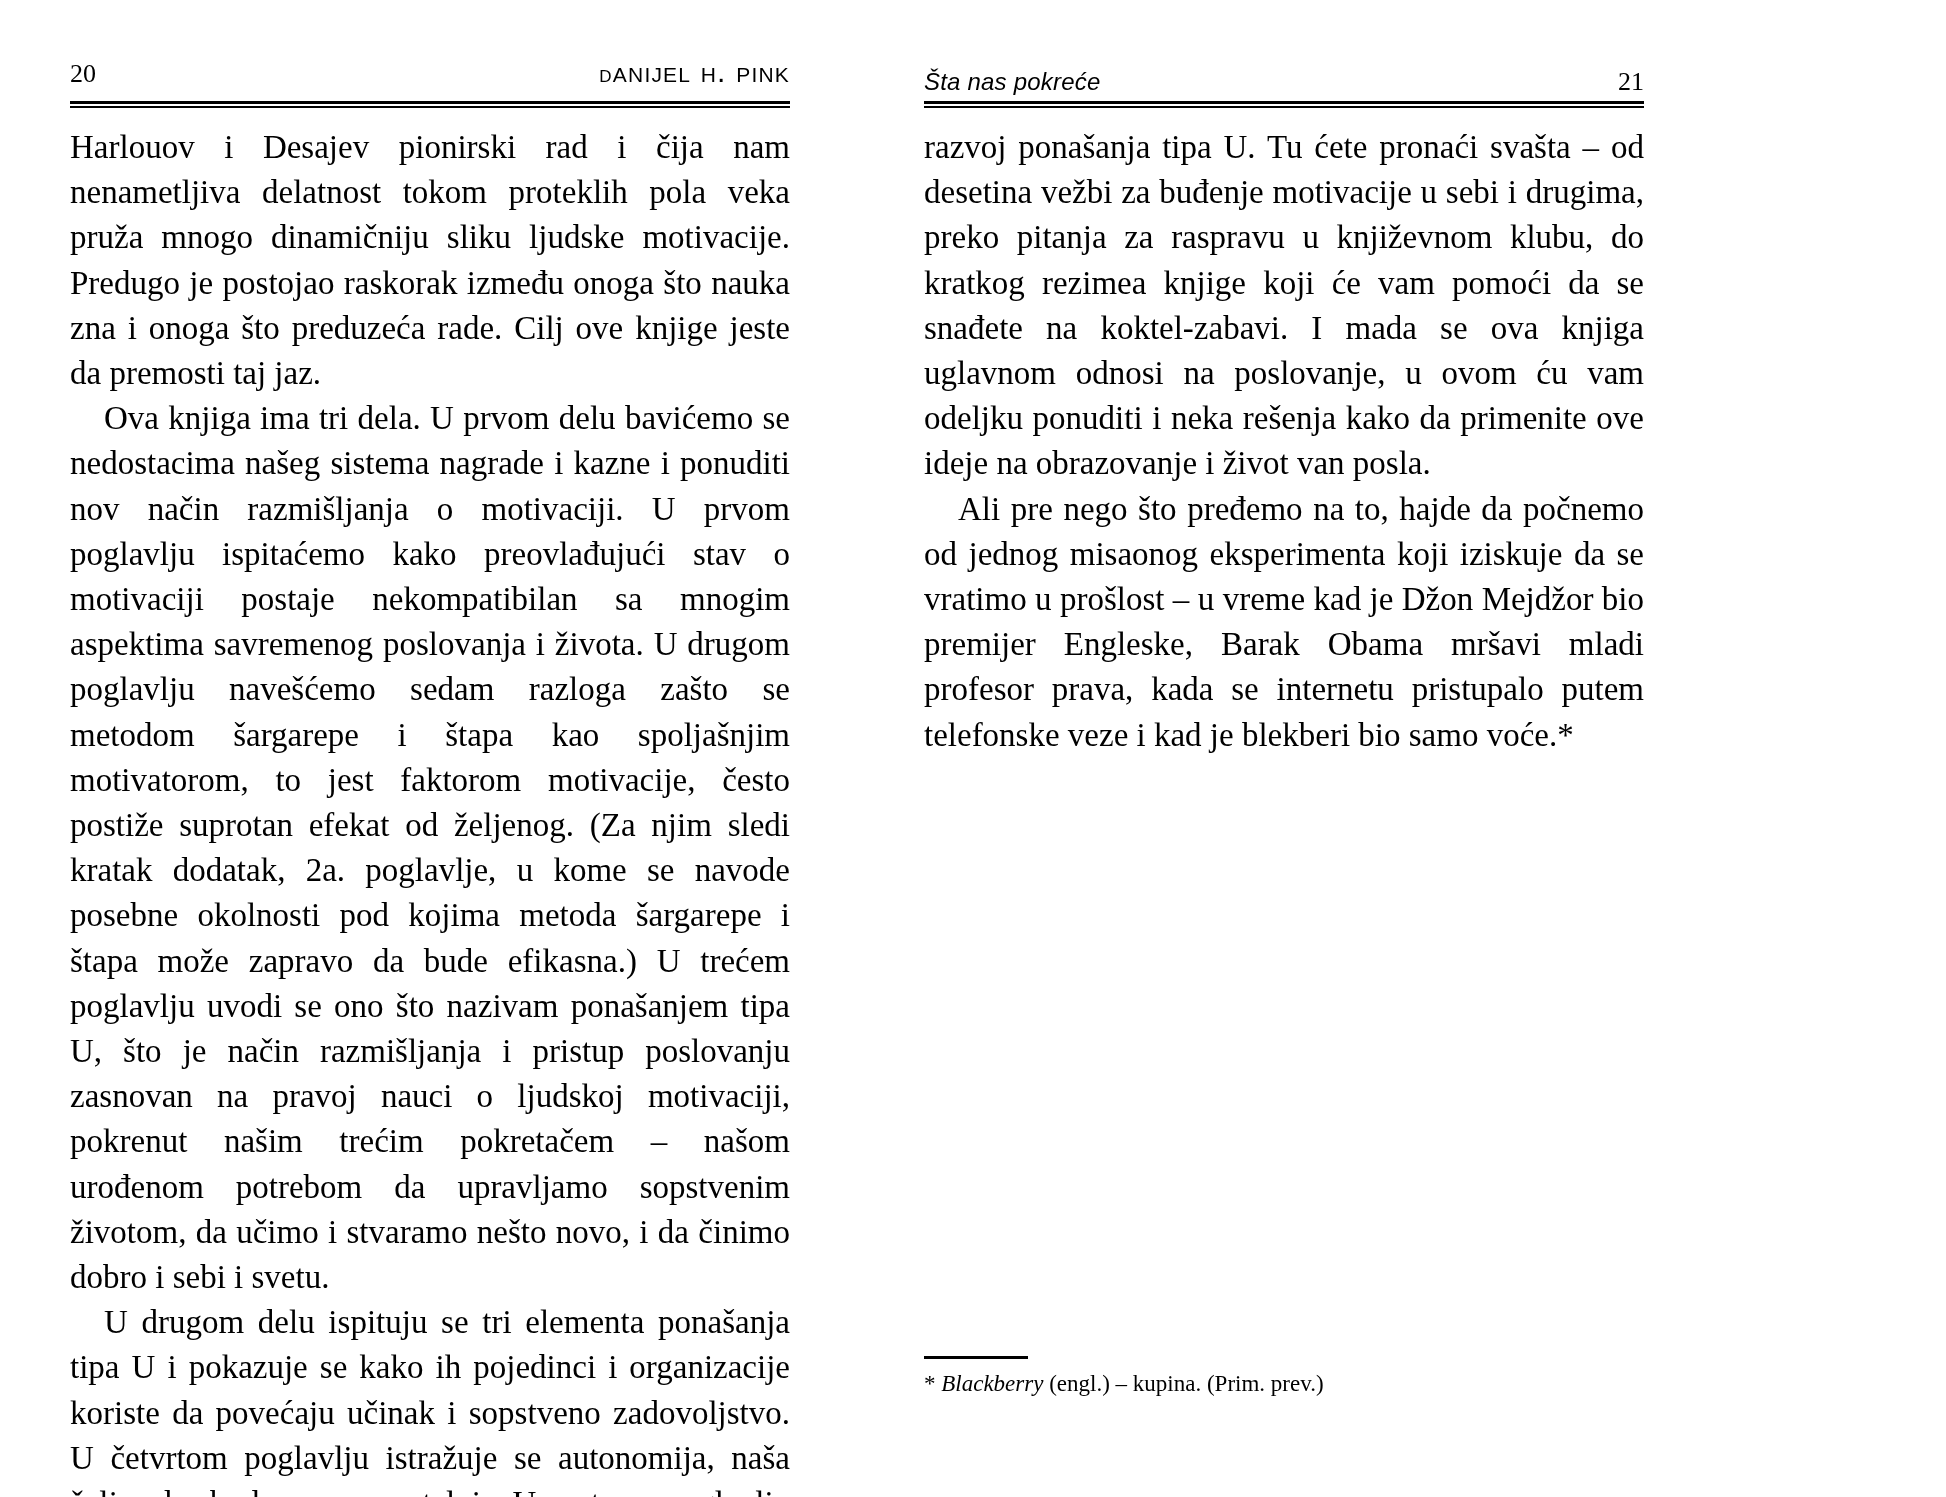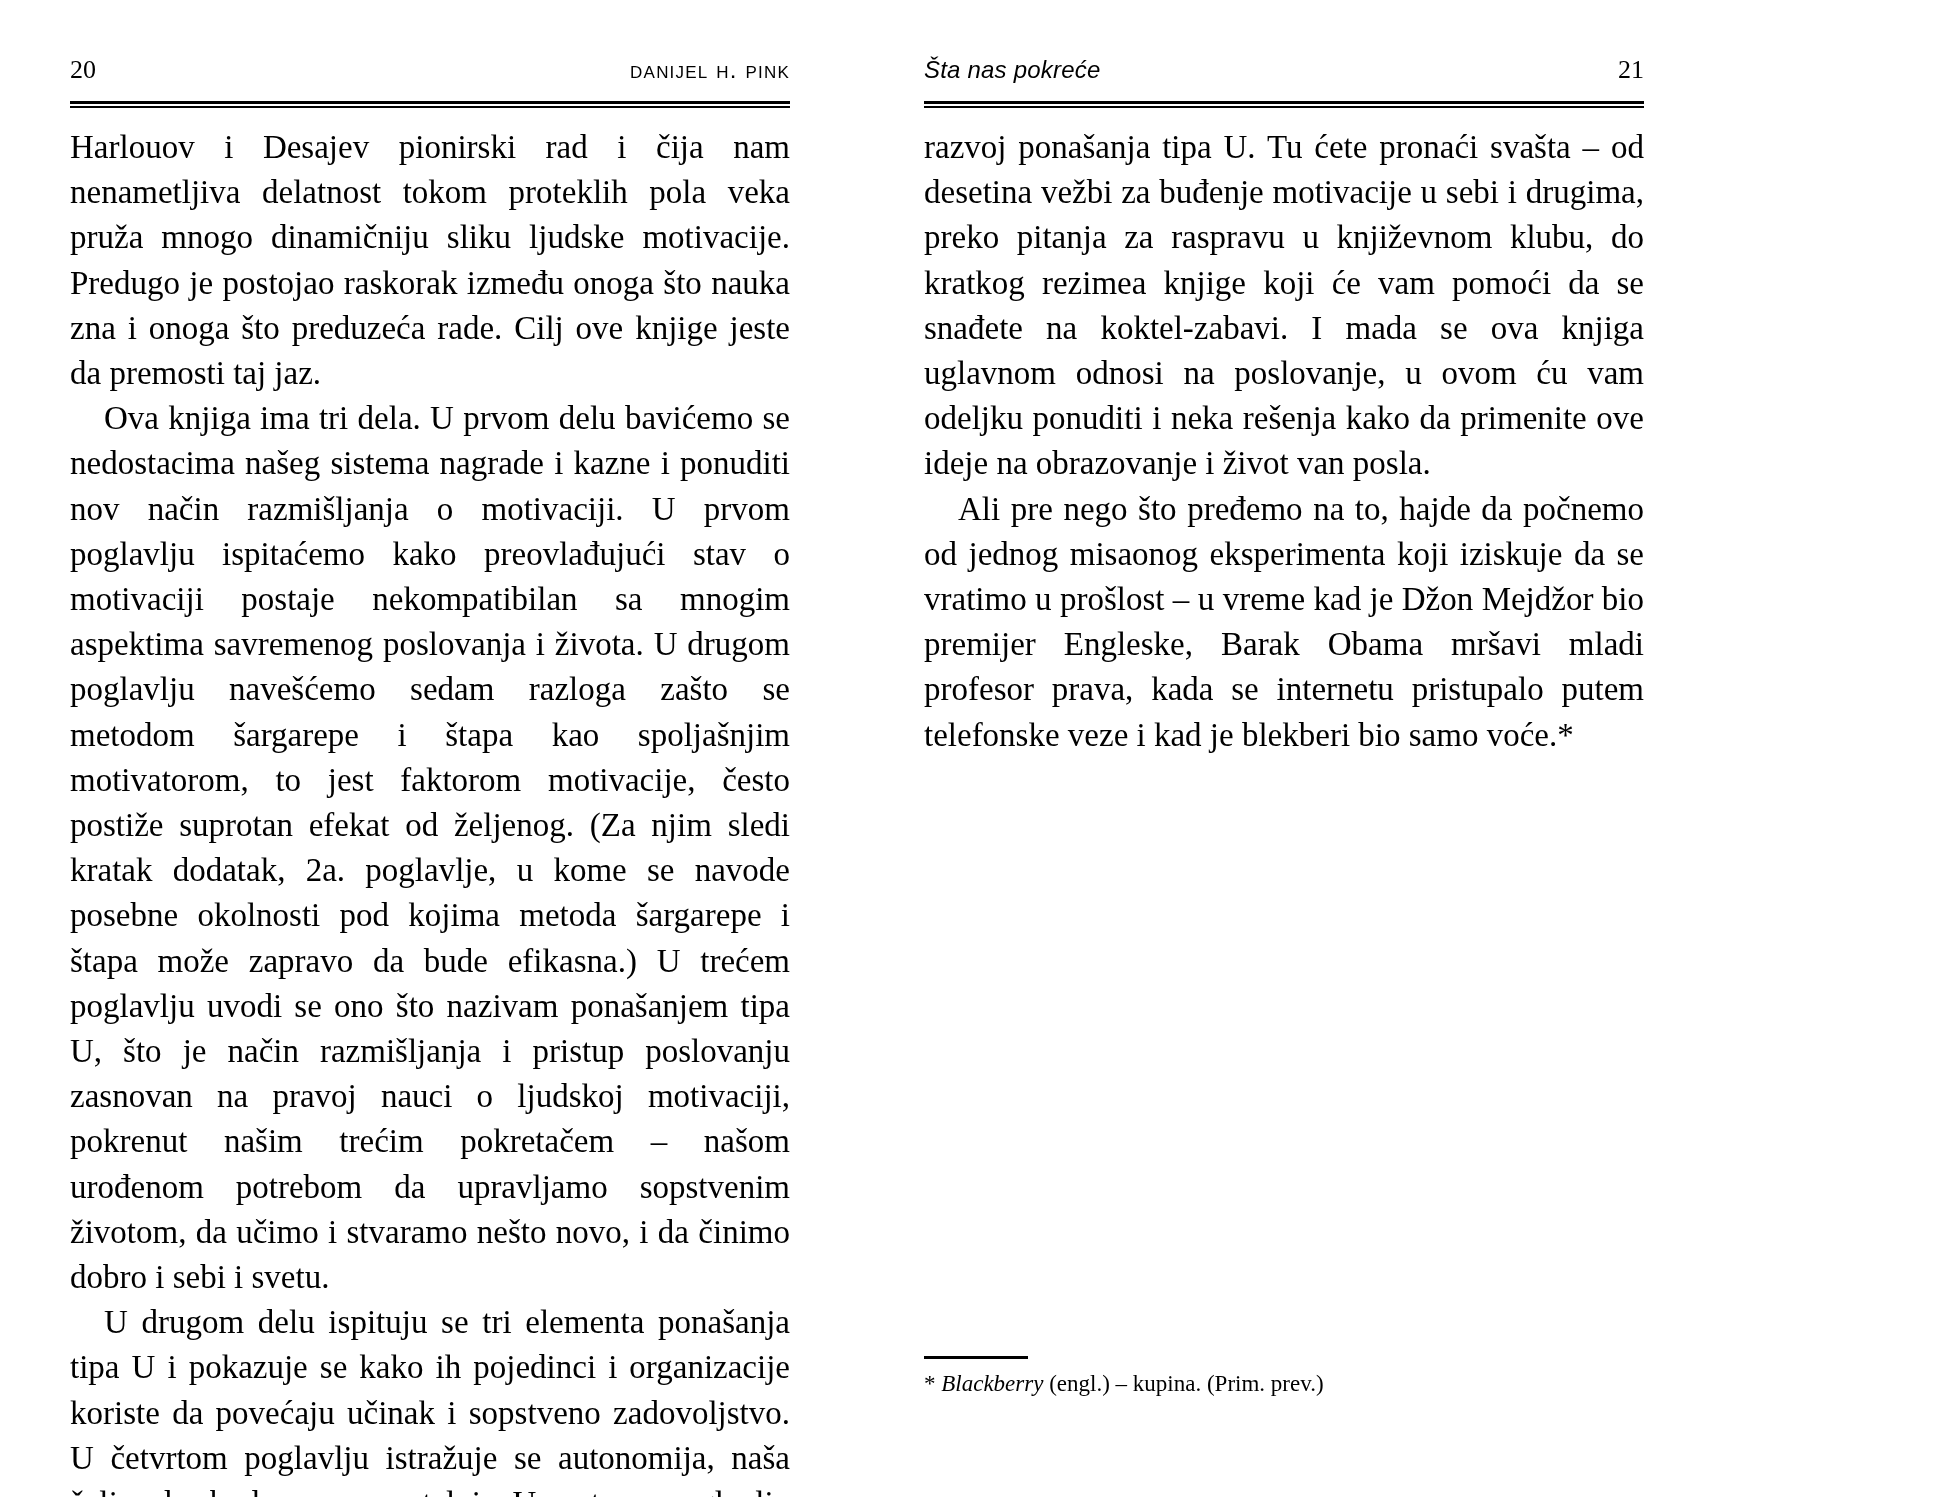--- a/index.html
+++ b/index.html
@@ -50,33 +50,33 @@
   }
 
   .rh-title {
     flex: 0 0 auto;
   }
   
   .rh-left .rh-title {
     margin-left: 165px;
     font-variant: small-caps;
     text-transform: lowercase;
-    font-size: 24px;
+    font-size: 30px;
     letter-spacing: 1.2px;
     font-weight: 400;
   }
   .rh-left .rh-title::first-letter { font-size: 24px; }
   .rh-right .rh-title {
     font-style: italic;
     font-size: 24px;
     letter-spacing: 0.2px;
     margin-right: 150px;
   }
   .rh-left .folio { margin-right: auto; }
-  .rh-right .folio { margin-left: auto; }
+  .rh-right .folio { margin-left: auto; margin-top: 12px; }
 
   
   .double-rule {
     margin-top: 6px;
     width: 100%;
     height: 7px;
     border-top: 3px solid #000;
     border-bottom: 2px solid #000;
     box-sizing: border-box;
   }

